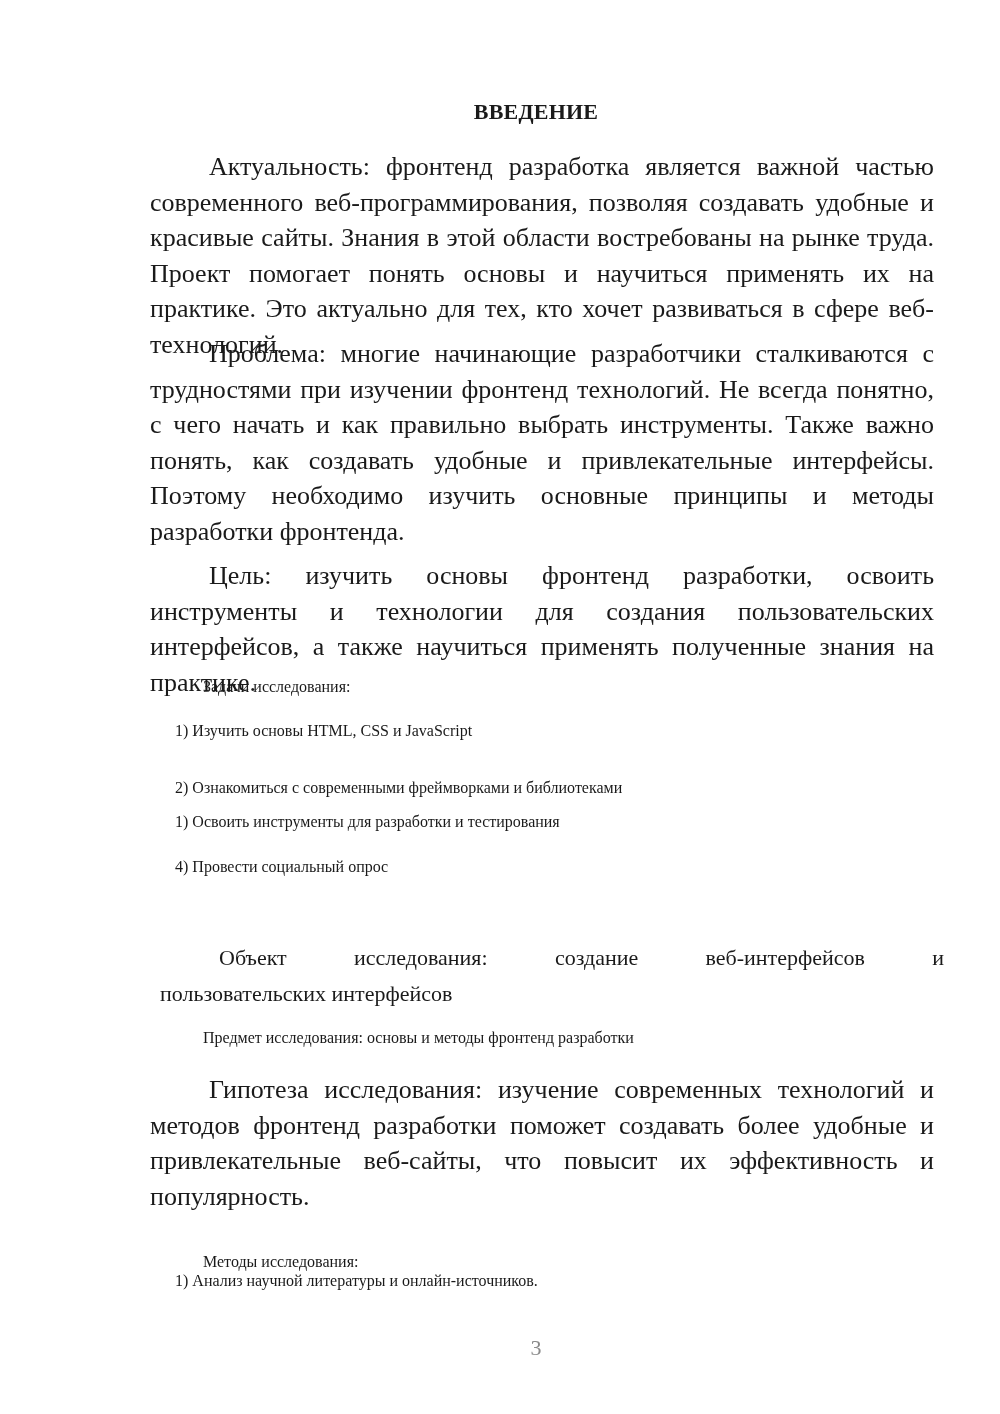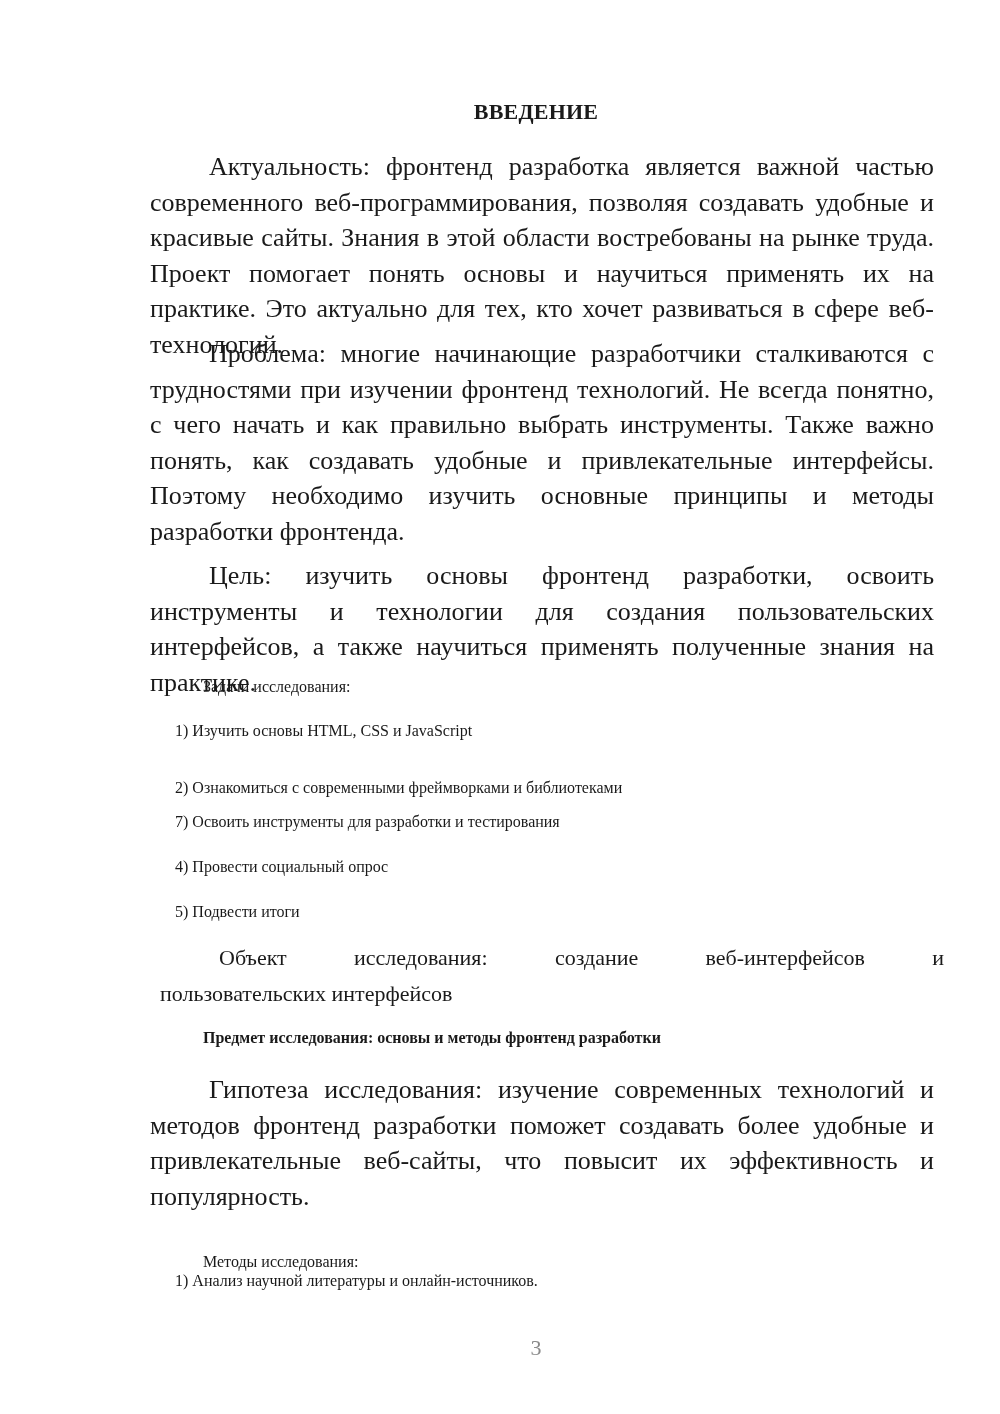--- a/index.html
+++ b/index.html
@@ -88,36 +88,35 @@
   <p class="para" style="top:142px;">Актуальность: фронтенд разработка является важной частью современного веб-программирования, позволяя создавать удобные и красивые сайты. Знания в этой области востребованы на рынке труда. Проект помогает понять основы и научиться применять их на практике. Это актуально для тех, кто хочет развиваться в сфере веб-технологий.</p>
 
   <p class="para" style="top:329px;">Проблема: многие начинающие разработчики сталкиваются с трудностями при изучении фронтенд технологий. Не всегда понятно, с чего начать и как правильно выбрать инструменты. Также важно понять, как создавать удобные и привлекательные интерфейсы. Поэтому необходимо изучить основные принципы и методы разработки фронтенда.</p>
 
   <p class="para" style="top:551px;">Цель: изучить основы фронтенд разработки, освоить инструменты и технологии для создания пользовательских интерфейсов, а также научиться применять полученные знания на практике.</p>
 
   <div class="line-single indent59" style="top:668px;">Задачи исследования:</div>
 
   <div class="line-single indent31" style="top:712px;">1) Изучить основы HTML, CSS и JavaScript</div>
   <div class="line-single indent31" style="top:757px;margin-top:12px;">2) Ознакомиться с современными фреймворками и библиотеками</div>
-  <div class="line-single indent31" style="top:803px;">7) Освоить инструменты для разработки и тестирования</div>
+  <div class="line-single indent31" style="top:803px;">1) Освоить инструменты для разработки и тестирования</div>
   <div class="line-single indent31" style="top:848px;">4) Провести социальный опрос</div>
-  <div class="line-single indent31" style="top:893px;">5) Подвести итоги</div>
 
   <div class="spread" style="top:939px;margin-left:16px;">
     <div class="row1">
       <span>Объект</span>
       <span>исследования:</span>
       <span>создание</span>
       <span>веб-интерфейсов</span>
       <span>и</span>
     </div>
     <div>пользовательских интерфейсов</div>
   </div>
 
-  <div class="line-single indent59" style="top:1019px;font-weight:bold;">Предмет исследования: основы и методы фронтенд разработки</div>
+  <div class="line-single indent59" style="top:1019px;">Предмет исследования: основы и методы фронтенд разработки</div>
 
   <p class="para" style="top:1065px;">Гипотеза исследования: изучение современных технологий и методов фронтенд разработки поможет создавать более удобные и привлекательные веб-сайты, что повысит их эффективность и популярность.</p>
 
   <div class="line-single indent59" style="top:1216px;margin-top:27px;">Методы исследования:</div>
 
   <div class="line-single indent31" style="top:1262px;">1) Анализ научной литературы и онлайн-источников.</div>
 
   <div class="page-number">3</div>
 </div>
 

